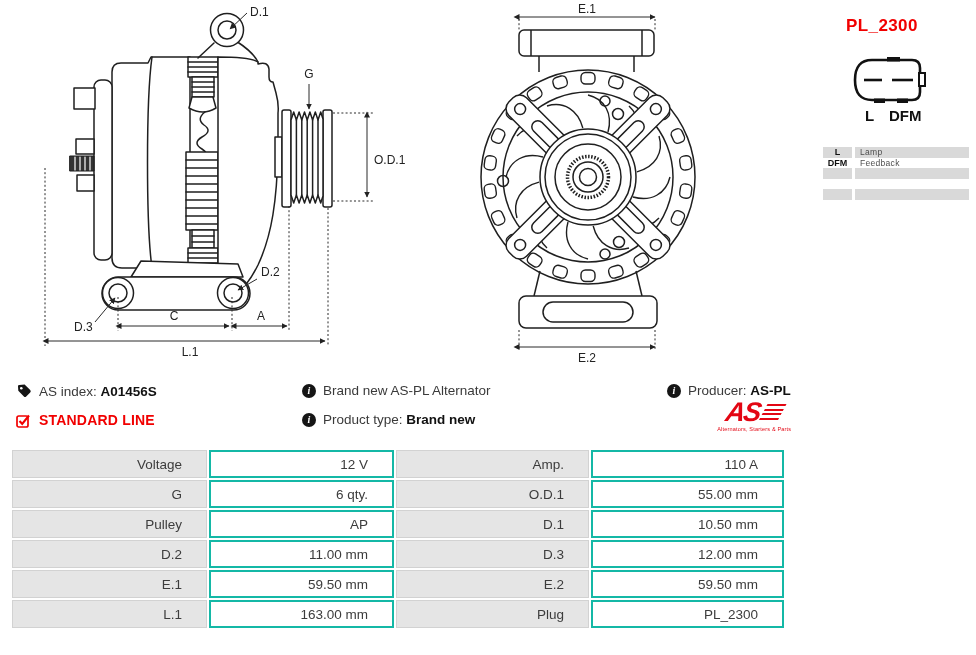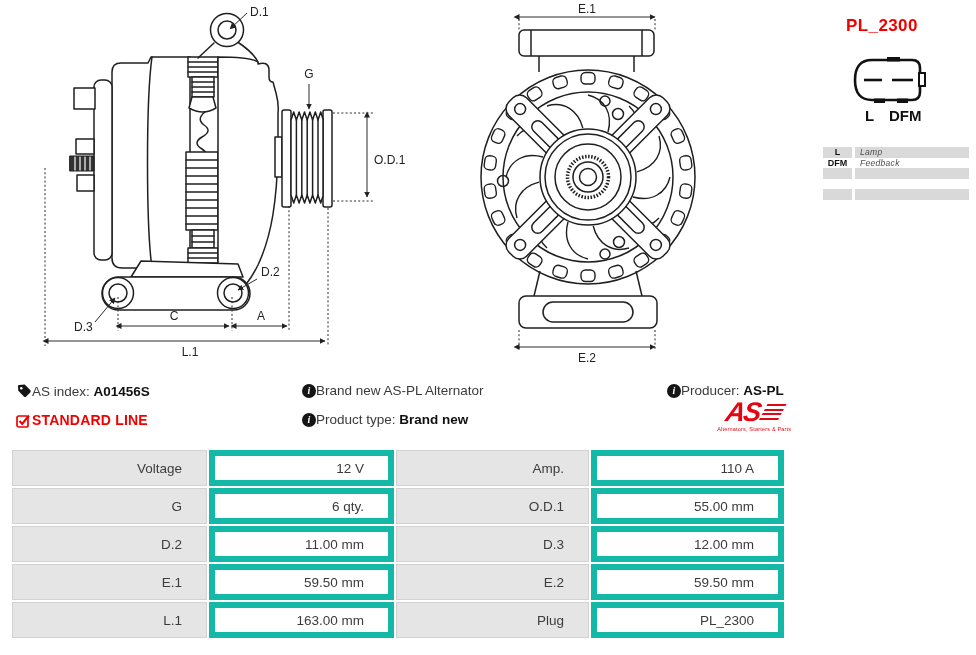--- a/index.html
+++ b/index.html
@@ -13,42 +13,42 @@
 
   
   .connector-panel{position:absolute;left:820px;top:14px;width:152px;height:196px;}
   .pl-title{position:absolute;left:26px;top:2px;font-size:17px;font-weight:700;color:#f10000;letter-spacing:.4px;}
   .conn-svg{position:absolute;left:30px;top:42px;}
   .pin-l{position:absolute;left:45px;top:93px;font-size:15px;font-weight:700;color:#111;}
   .pin-r{position:absolute;left:69px;top:93px;font-size:15px;font-weight:700;color:#111;}
   .legend{position:absolute;left:3px;top:133px;width:146px;}
   .legend-row{display:flex;height:10.5px;margin-bottom:0;}
   .legend-row .k{width:30px;font-size:9px;font-weight:700;color:#111;text-align:center;line-height:10.5px;}
-  .legend-row .v{width:113px;margin-left:3px;font-size:8.5px;color:#4d4d4d;padding-left:5px;line-height:10.5px;letter-spacing:.3px;font-style:italic;}
+  .legend-row .v{width:113px;margin-left:3px;font-size:8.5px;color:#4d4d4d;padding-left:5px;line-height:10.5px;letter-spacing:.3px;}
   .legend-row.g .k,.legend-row.g .v{background:#d9d9d9;}
 
   
-  .info-item{position:absolute;display:flex;align-items:center;gap:0;font-size:13.5px;color:#3a3a3a;white-space:nowrap;}
+  .info-item{position:absolute;display:flex;align-items:center;gap:7px;font-size:13.5px;color:#3a3a3a;white-space:nowrap;}
   .info-item .b{font-weight:700;color:#111;}
   .std-line{color:#f10000;font-weight:700;font-size:14px;letter-spacing:.2px;}
   .info-ic{width:14px;height:14px;border-radius:50%;background:#151515;color:#fff;display:inline-flex;align-items:center;justify-content:center;font:italic 700 10px "Liberation Serif",serif;flex:0 0 14px;}
   .tag-ic,.chk-ic{display:inline-flex;flex:0 0 16px;}
 
   
   .aslogo{position:absolute;left:712px;top:399px;width:84px;display:flex;flex-direction:column;align-items:center;}
   .aslogo-top{display:flex;align-items:center;height:26px;}
   .aslogo-as{font-style:italic;font-weight:700;font-size:27px;color:#e30613;letter-spacing:-2px;transform:skewX(-10deg);line-height:26px;}
   .aslogo-stripes{width:19px;height:17px;margin-left:3px;background:repeating-linear-gradient(to bottom,#e30613 0 2px,rgba(0,0,0,0) 2px 4.6px);transform:skewX(-28deg);}
   .aslogo-tag{font-size:6px;color:#e30613;letter-spacing:.2px;margin-top:1px;white-space:nowrap;transform:scaleX(.92);}
 
   
   .spec-table{position:absolute;left:10px;top:448px;width:776px;border-collapse:separate;border-spacing:2px;table-layout:fixed;font-size:13.5px;color:#3c3c3c;}
   .spec-table td{height:24px;padding:0 24px 0 0;text-align:right;overflow:hidden;}
   .spec-table td.lab{background:#e5e5e5;border:1px solid #d2d2d2;}
-  .spec-table td.val{background:#fff;border:6px solid #14b8a6;}
+  .spec-table td.val{background:#fff;border:2px solid #14b8a6;}
 </style>
 </head>
 <body>
 
 <div class="canvas">
 
   <svg class="side-svg" width="430" height="368" viewBox="0 0 430 368">
     <defs>
       <marker id="me1" markerWidth="8" markerHeight="8" refX="5.5" refY="3" orient="auto" markerUnits="userSpaceOnUse">
           <path d="M0,0L6,3L0,6Z" fill="#222"></path>
@@ -345,20 +345,26 @@
         <td class="lab">Amp.</td>
         <td class="val">110 A</td>
       </tr>
       <tr>
         <td class="lab">G</td>
         <td class="val">6 qty.</td>
         <td class="lab">O.D.1</td>
         <td class="val">55.00 mm</td>
       </tr>
       <tr>
+        <td class="lab">Pulley</td>
+        <td class="val">AP</td>
+        <td class="lab">D.1</td>
+        <td class="val">10.50 mm</td>
+      </tr>
+      <tr>
         <td class="lab">D.2</td>
         <td class="val">11.00 mm</td>
         <td class="lab">D.3</td>
         <td class="val">12.00 mm</td>
       </tr>
       <tr>
         <td class="lab">E.1</td>
         <td class="val">59.50 mm</td>
         <td class="lab">E.2</td>
         <td class="val">59.50 mm</td>

